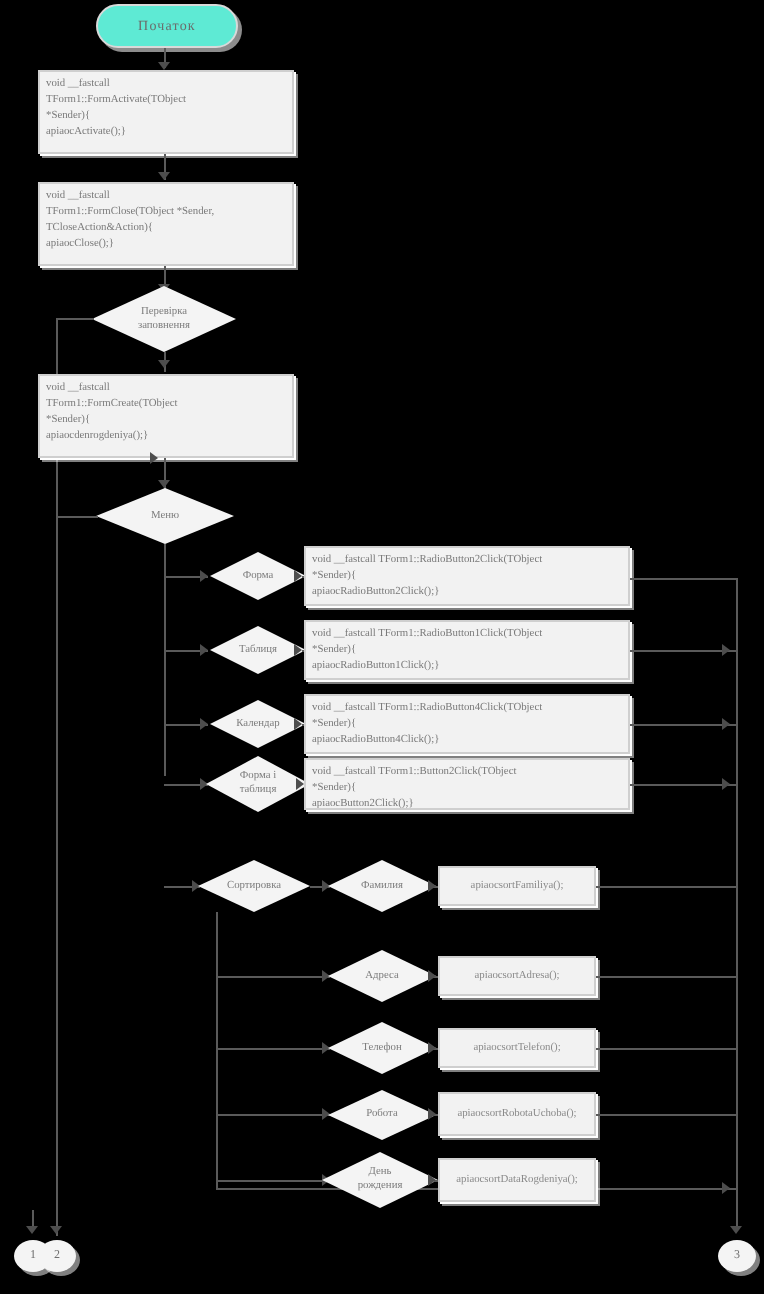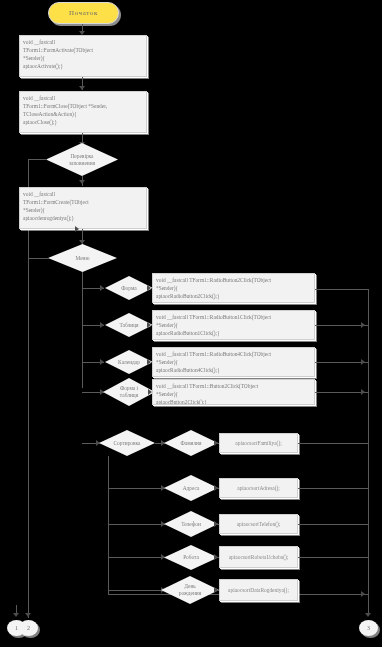--- a/index.html
+++ b/index.html
@@ -8,21 +8,21 @@
     width:382px;height:647px;
     background:#000;
     font-family:"Liberation Serif", serif;
     overflow:hidden;
   }
   
   .node{position:absolute;box-sizing:border-box;}
 
   
   .terminator{
-    background:#fde047;
+    background:#5eead4;
     border:1px solid #d9d9d9;
     border-radius:14px;
     color:#6b6b6b;
     display:flex;align-items:center;justify-content:center;
     font-size:7px;letter-spacing:.6px;
     box-shadow:2px 2px 0 rgba(255,255,255,.55);
   }
 
   
   .process{

